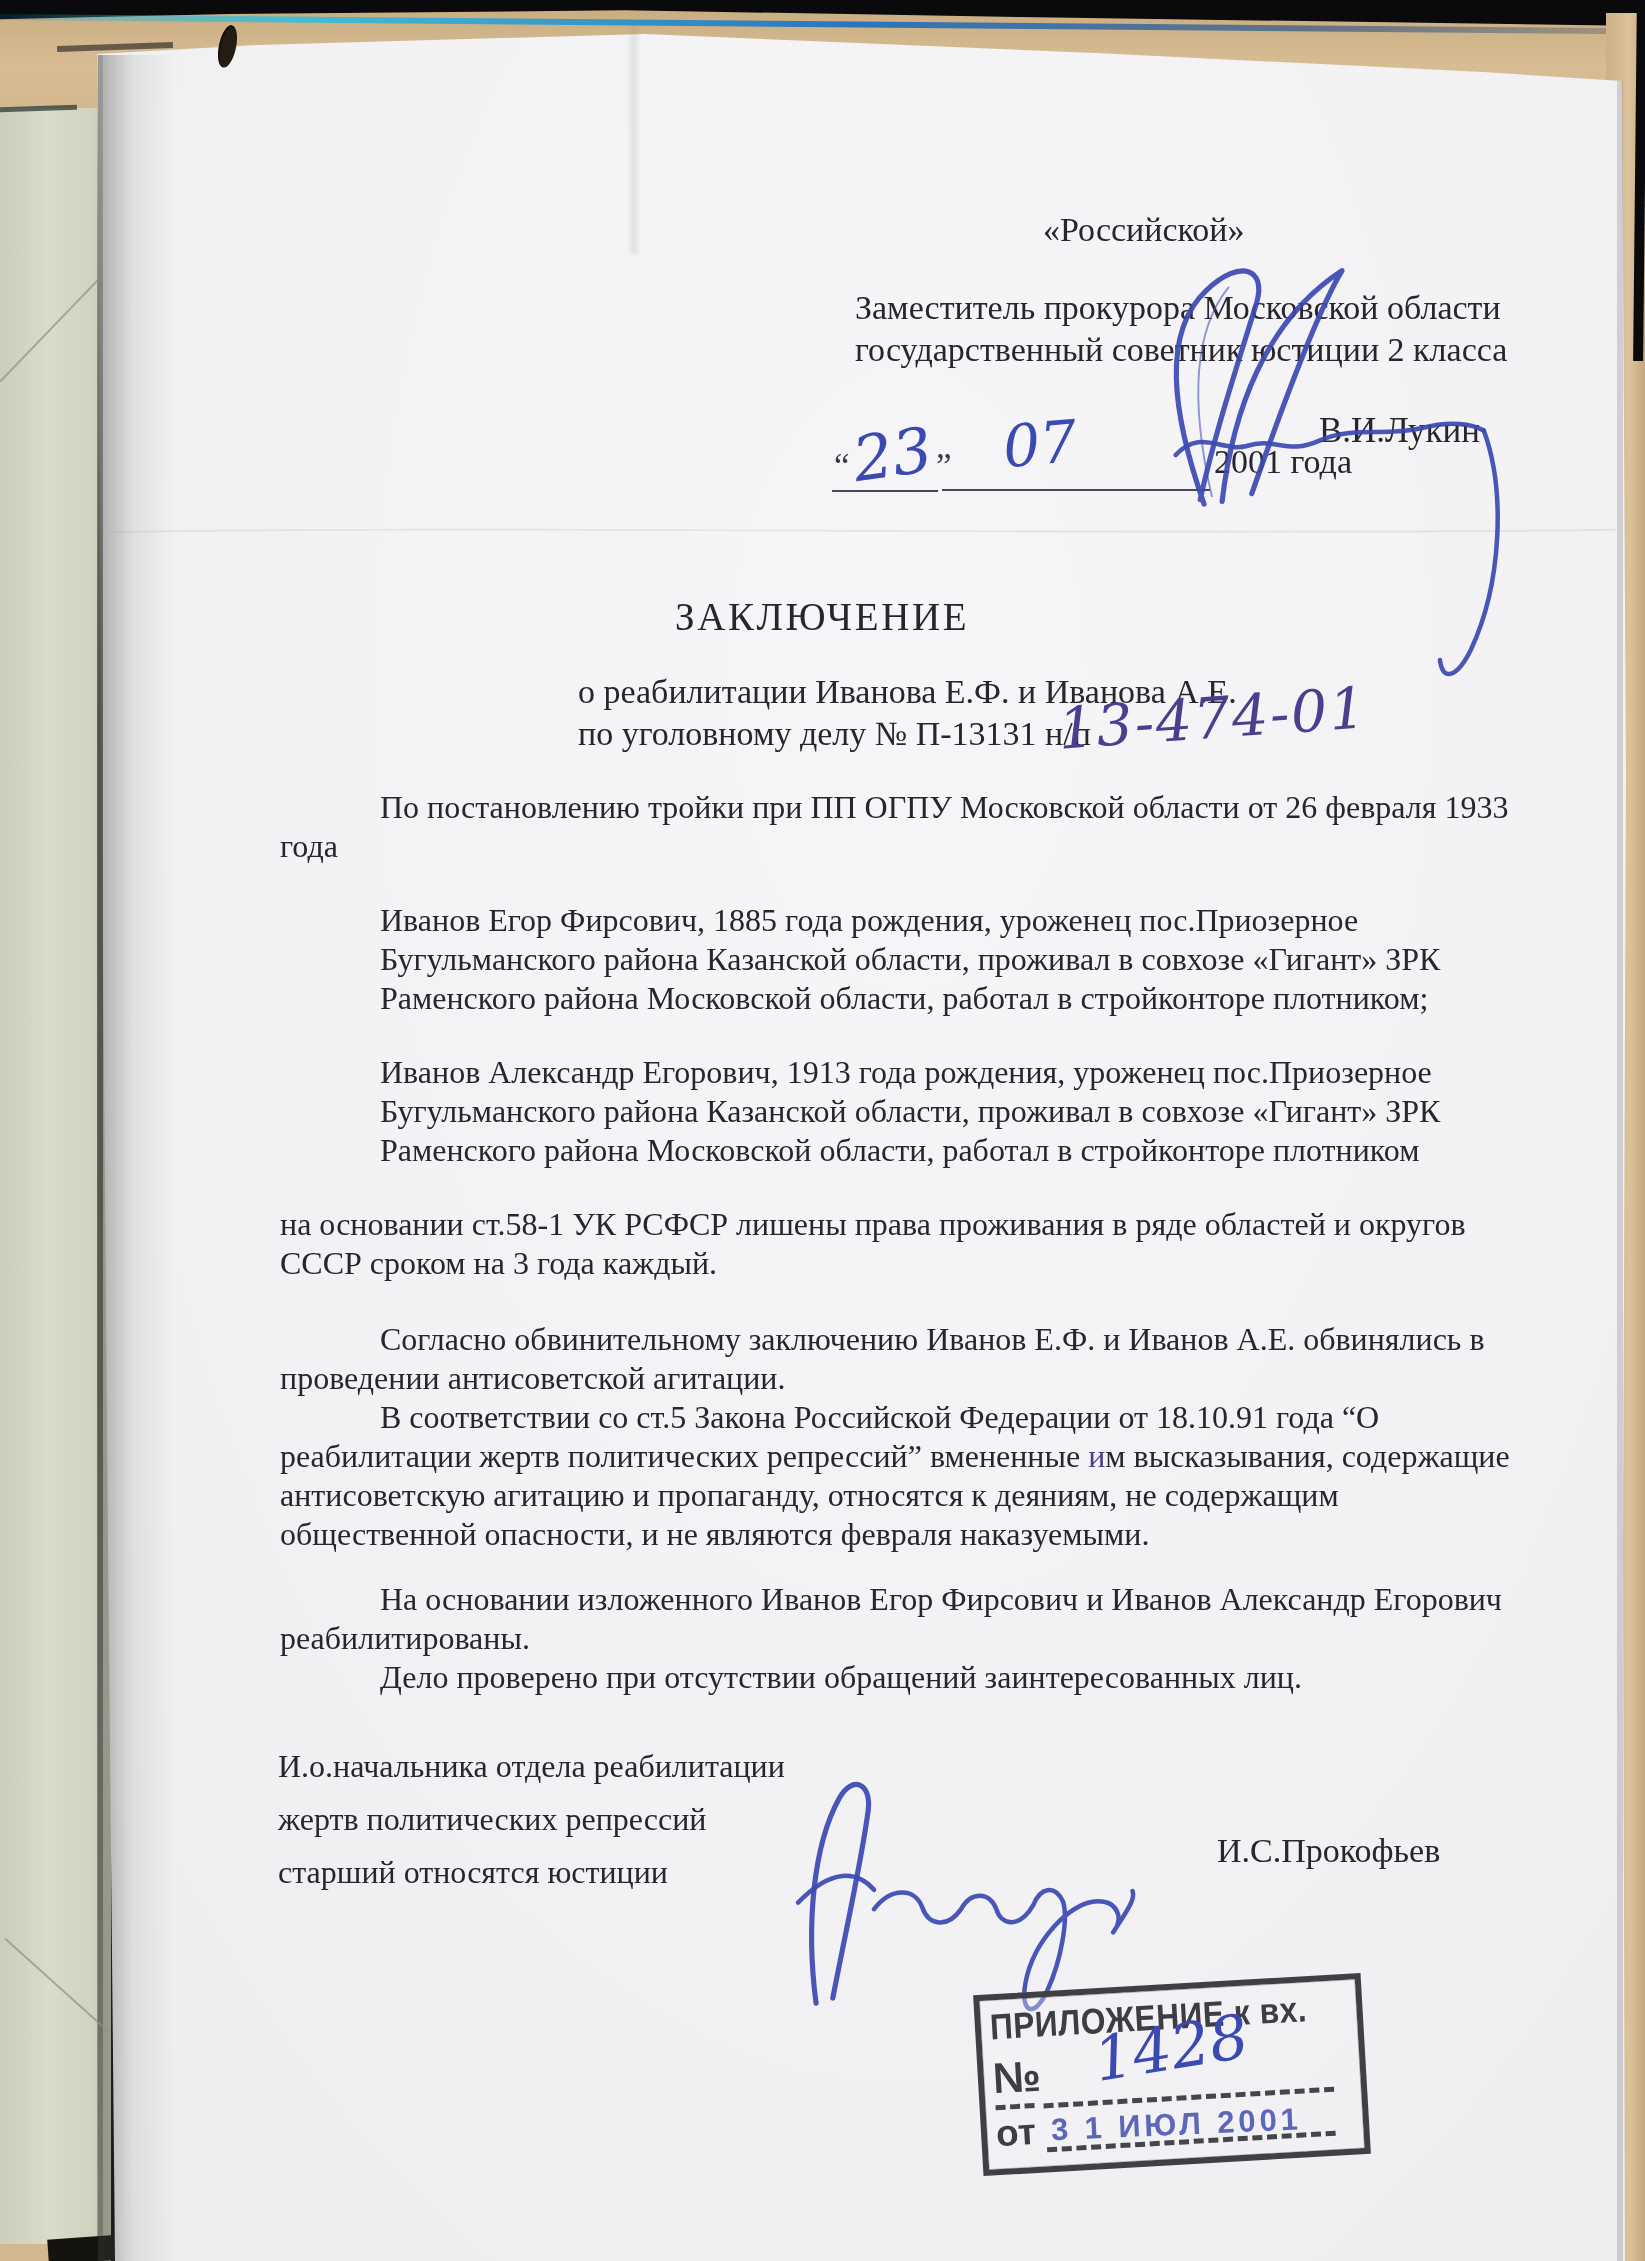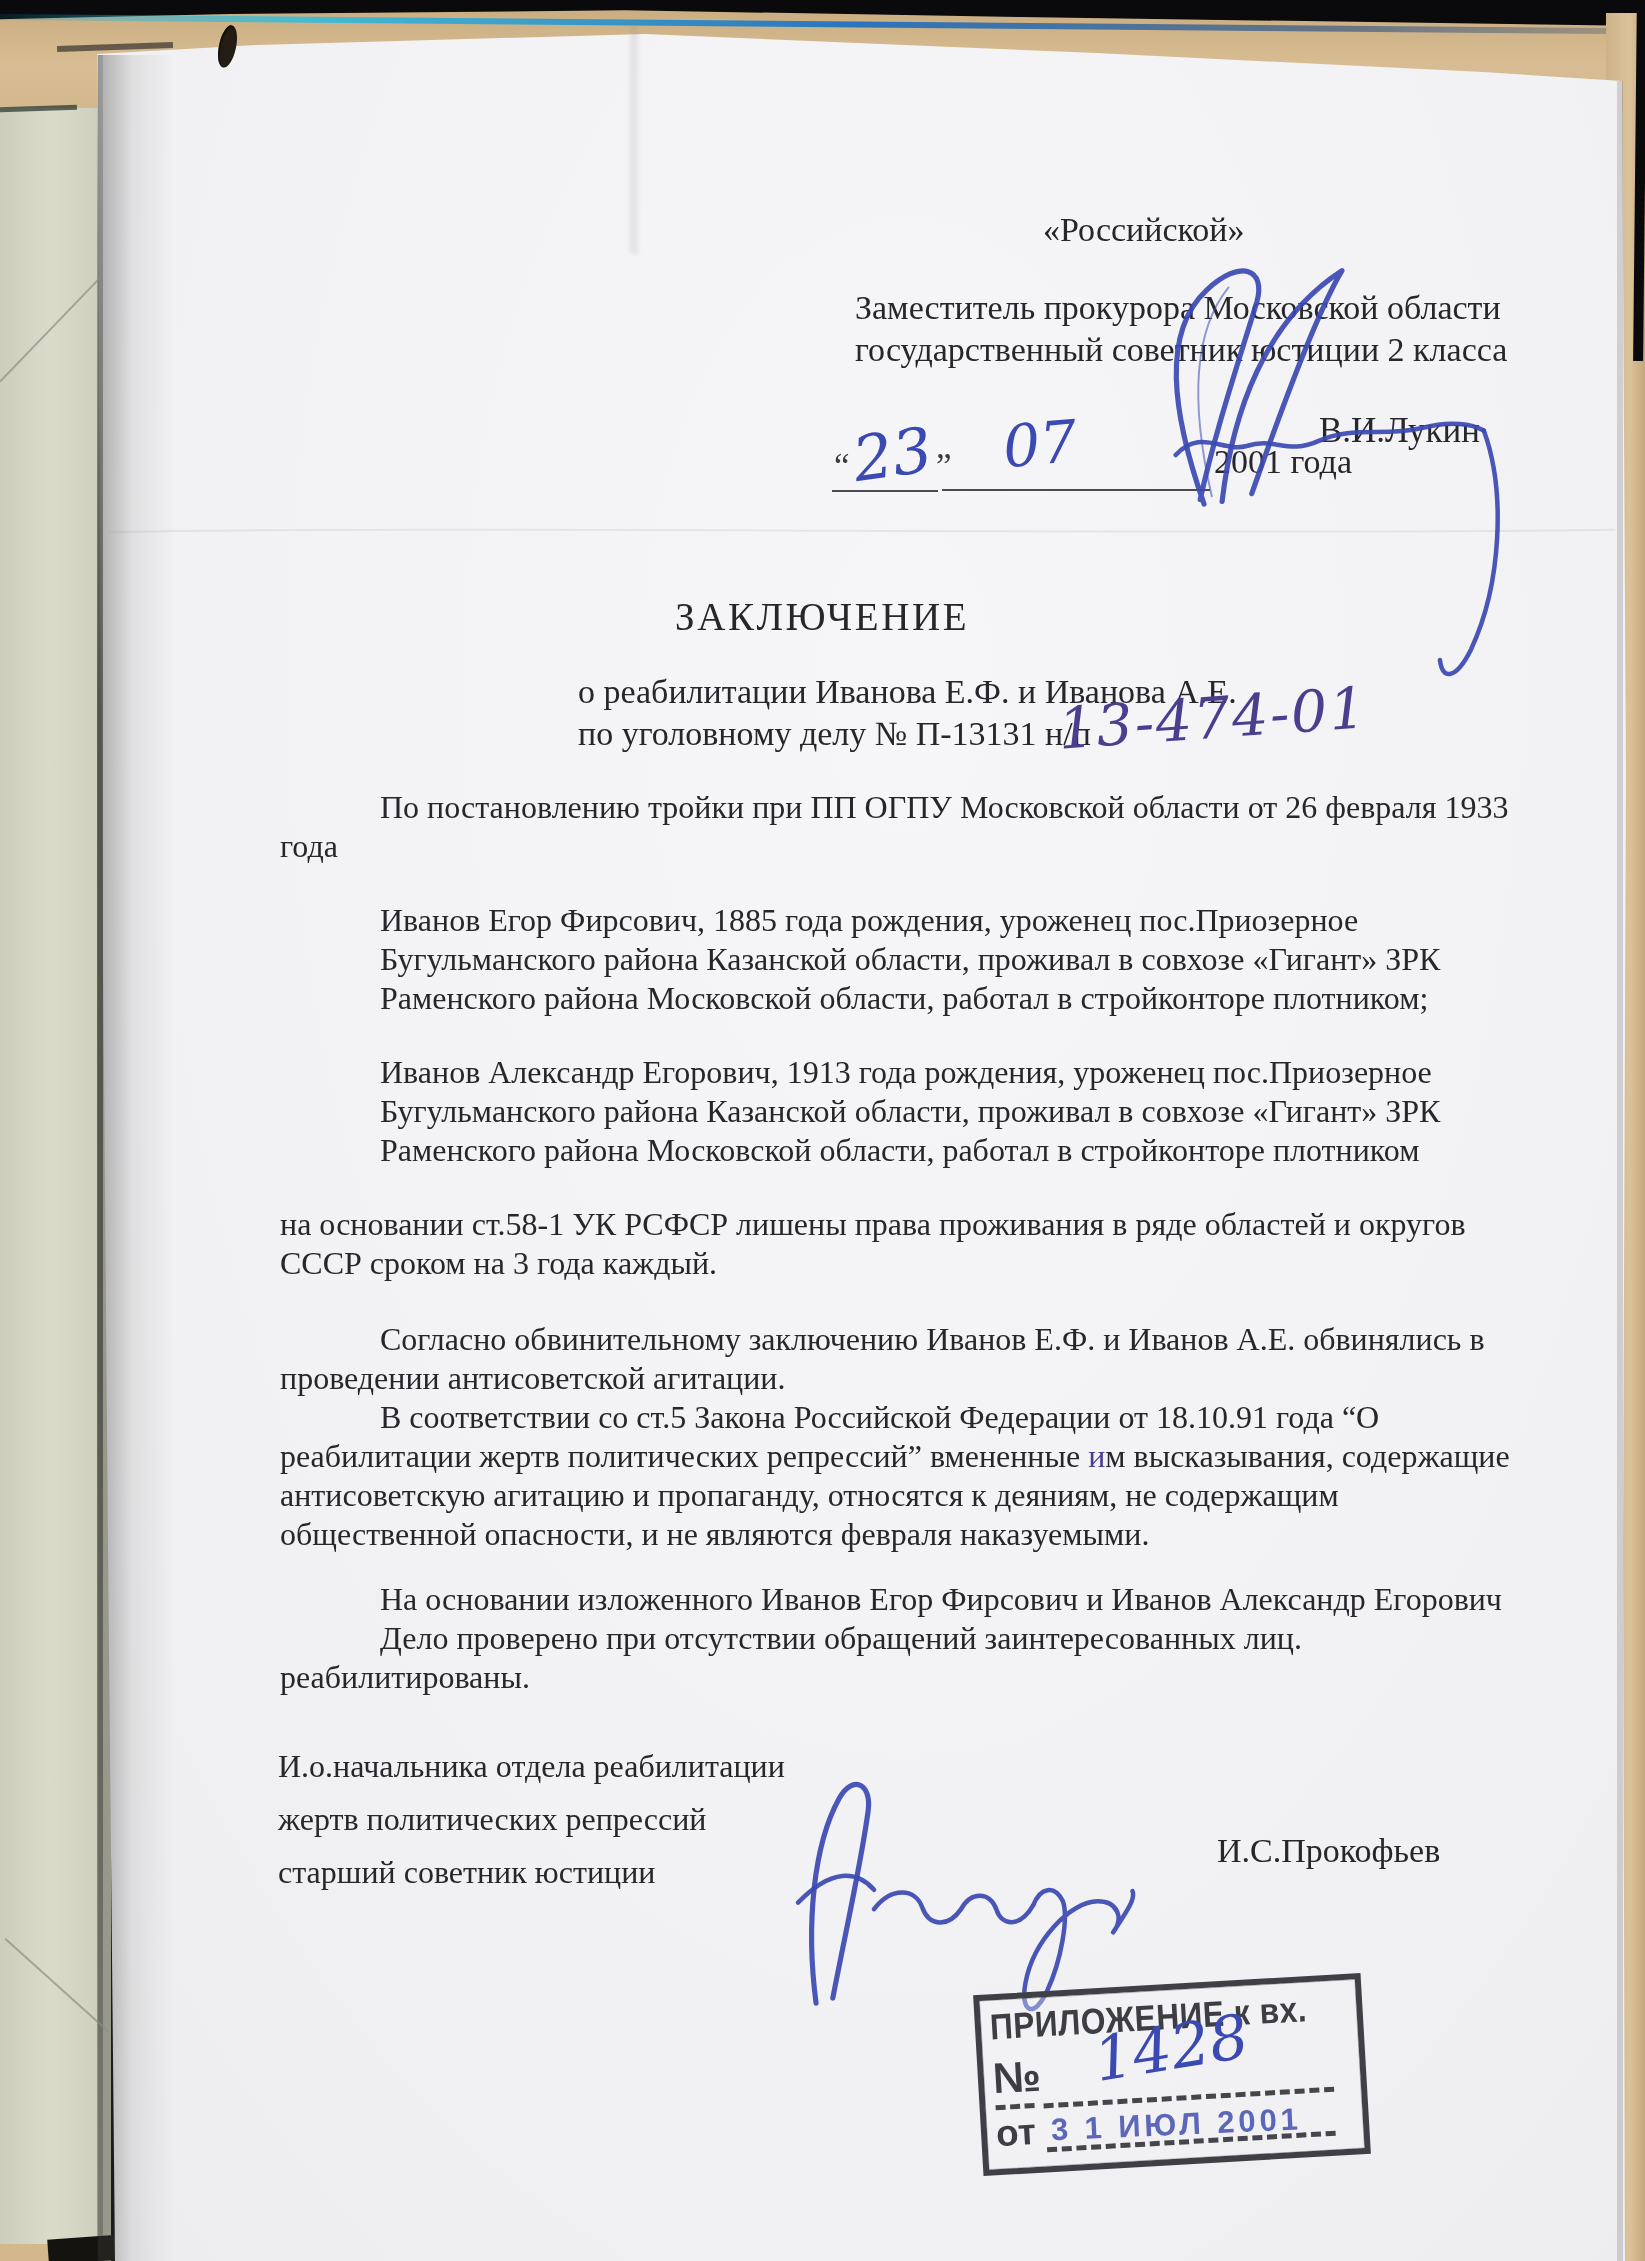--- a/index.html
+++ b/index.html
@@ -140,28 +140,28 @@
       <div class="bline ind">Раменского района Московской области,  работал в стройконторе плотником</div>
       <div class="bline g1">на основании ст.58-1   УК РСФСР лишены права проживания в ряде областей и округов</div>
       <div class="bline">СССР сроком на 3 года каждый.</div>
       <div class="bline ind g2">Согласно обвинительному заключению Иванов Е.Ф. и Иванов А.Е. обвинялись в</div>
       <div class="bline">проведении антисоветской агитации.</div>
       <div class="bline ind">В соответствии со ст.5   Закона Российской Федерации от 18.10.91 года “О</div>
       <div class="bline"><span>реабилитации жертв политических репрессий” вмененные </span><span class="ink-fix">и</span><span>м  высказывания, содержащие</span></div>
       <div class="bline">антисоветскую агитацию и пропаганду, относятся к деяниям, не содержащим</div>
       <div class="bline">общественной опасности, и не являются февраля наказуемыми.</div>
       <div class="bline ind g3">На основании изложенного Иванов Егор Фирсович и Иванов Александр Егорович</div>
+      <div class="bline">реабилитированы.</div>
       <div class="bline ind">Дело проверено при отсутствии обращений заинтересованных лиц.</div>
-      <div class="bline">реабилитированы.</div>
     </div>
 
   <div id="signoff">
     <div class="bline-s">И.о.начальника отдела реабилитации</div>
     <div class="bline-s">жертв политических репрессий</div>
-    <div class="bline-s">старший советник юстиции</div>
+    <div class="bline-s">старший относятся юстиции</div>
   </div>
   <div class="t signer-printed">И.С.Прокофьев</div>
 
   <svg class="overlay" width="1645" height="2261" viewBox="0 0 2552 3508">
     <path class="crease" stroke-width="3" d="M0 592 L158 428"></path>
     <path class="crease" stroke-width="3" d="M8 3008 L168 3152"></path>
     <path class="crease-faint" stroke-width="3" d="M168 826 C700 814 1800 832 2506 822"></path>
 
     <g>
       <path class="pen-main" stroke-width="8" d="M1868 782 C1818 640 1802 515 1872 450 C1926 400 1964 418 1950 468 C1918 572 1886 668 1862 775"></path>

